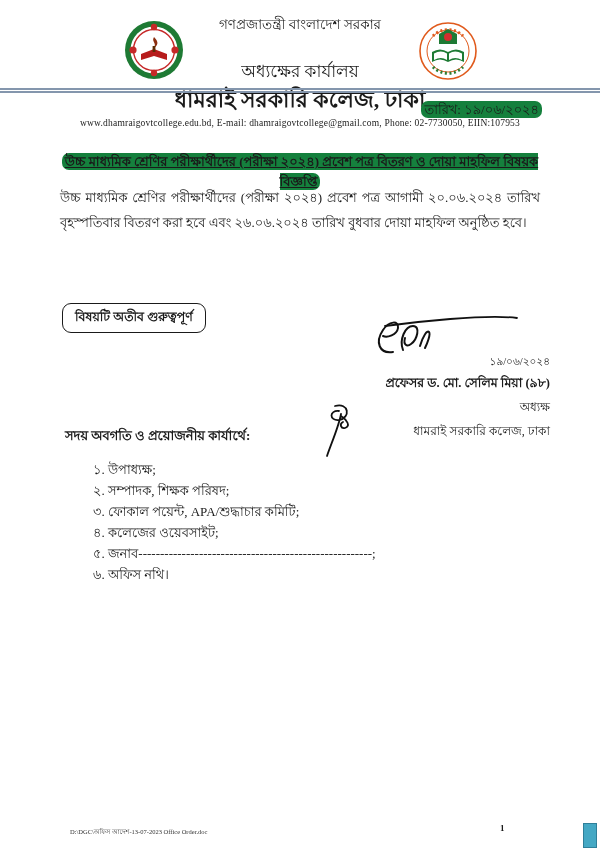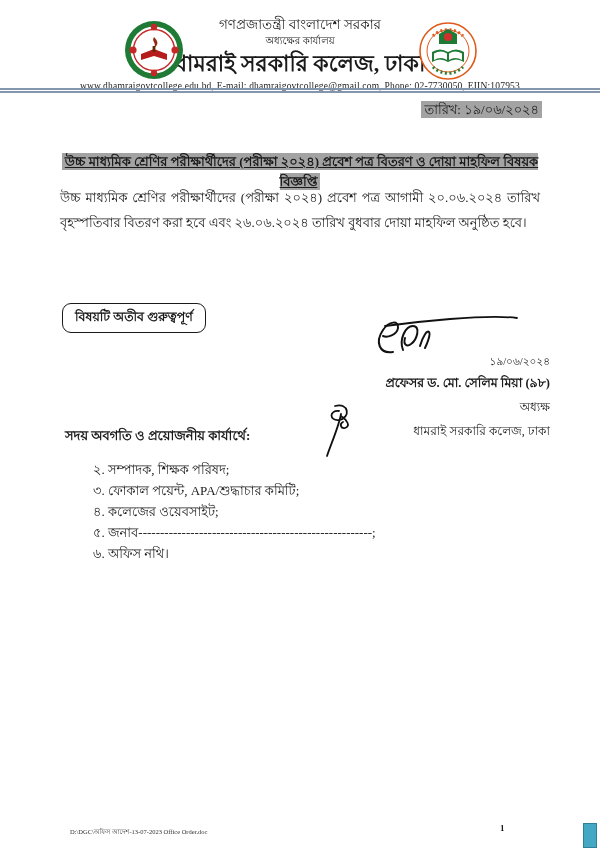--- a/index.html
+++ b/index.html
@@ -3,31 +3,31 @@
 <meta charset="utf-8">
 <style>
   html,body{margin:0;padding:0;background:#ffffff;}
   .page{
     position:relative;width:600px;height:848px;background:#ffffff;overflow:hidden;
     font-family:"Liberation Serif","DejaVu Serif",serif;color:#1a1a1a;
   }
   
   .header{position:absolute;top:16px;left:0;width:600px;text-align:center;}
   .govt-line{font-size:13.5px;line-height:1.35;}
-  .office-line{font-size:10px;line-height:1.35;}
+  .office-line{font-size:17px;line-height:1.35;margin-top:27px;}
   .college-name{font-size:22px;font-weight:bold;line-height:1.3;margin-top:2px;}
   .contact-line{font-size:9.5px;margin-top:3px;letter-spacing:.2px;}
   .logo{position:absolute;width:60px;height:60px;}
   .logo-left{left:124px;top:4px;}
   .logo-right{left:419px;top:6px;width:58px;height:58px;}
   .rule{position:absolute;top:88px;left:0;width:600px;height:5px;
         border-top:2px solid #8496ad;border-bottom:2px solid #8496ad;box-sizing:border-box;}
   
   .date-line{position:absolute;top:100px;right:58px;font-size:13px;}
-  .hl{background:#a3a3a3;padding:1px 3px;}
+  .hl{background:#15803d;padding:1px 3px;border-radius:7px;}
   
   .subject-wrap{position:absolute;top:152px;left:60px;width:480px;text-align:center;}
   .subject{font-size:13px;font-weight:bold;text-decoration:underline;line-height:1.5;}
   
   .para{position:absolute;left:60px;width:480px;font-size:13px;line-height:25px;text-align:justify;}
   .para-1{top:185px;}
   .para-2{top:245px;}
   
   .important-box{position:absolute;left:62px;top:303px;border:1.4px solid #1a1a1a;border-radius:9px;
         padding:4px 12px;font-size:12.5px;font-weight:bold;text-align:right;}
@@ -114,20 +114,21 @@
     <div class="sig-designation">অধ্যক্ষ</div>
     <div class="sig-institution">ধামরাই সরকারি কলেজ, ঢাকা</div>
   </div>
 
   <svg class="scribble2" width="45" height="58" viewBox="0 0 45 58">
     <path d="M20 4 C34 0 36 16 24 18 C14 19 14 8 24 9 M26 12 C24 24 16 42 12 54 M26 14 C32 18 36 24 30 26 C26 27 24 22 28 20" fill="none" stroke="#111" stroke-width="1.8" stroke-linecap="round"></path>
   </svg>
 
   <div class="dist">
     <div class="dist-heading">সদয় অবগতি ও প্রয়োজনীয় কার্যার্থে:</div>
+    <div class="dist-item">১.  উপাধ্যক্ষ;</div>
     <div class="dist-item">২.  সম্পাদক, শিক্ষক পরিষদ;</div>
     <div class="dist-item">৩.  ফোকাল পয়েন্ট, APA/শুদ্ধাচার কমিটি;</div>
     <div class="dist-item">৪.  কলেজের ওয়েবসাইট;</div>
     <div class="dist-item">৫.  জনাব------------------------------------------------------;</div>
     <div class="dist-item">৬.  অফিস নথি।</div>
   </div>
 
   <div class="footer-path">D:\DGC\অফিস আদেশ-13-07-2023 Office Order.doc</div>
   <div class="footer-page">1</div>
 

